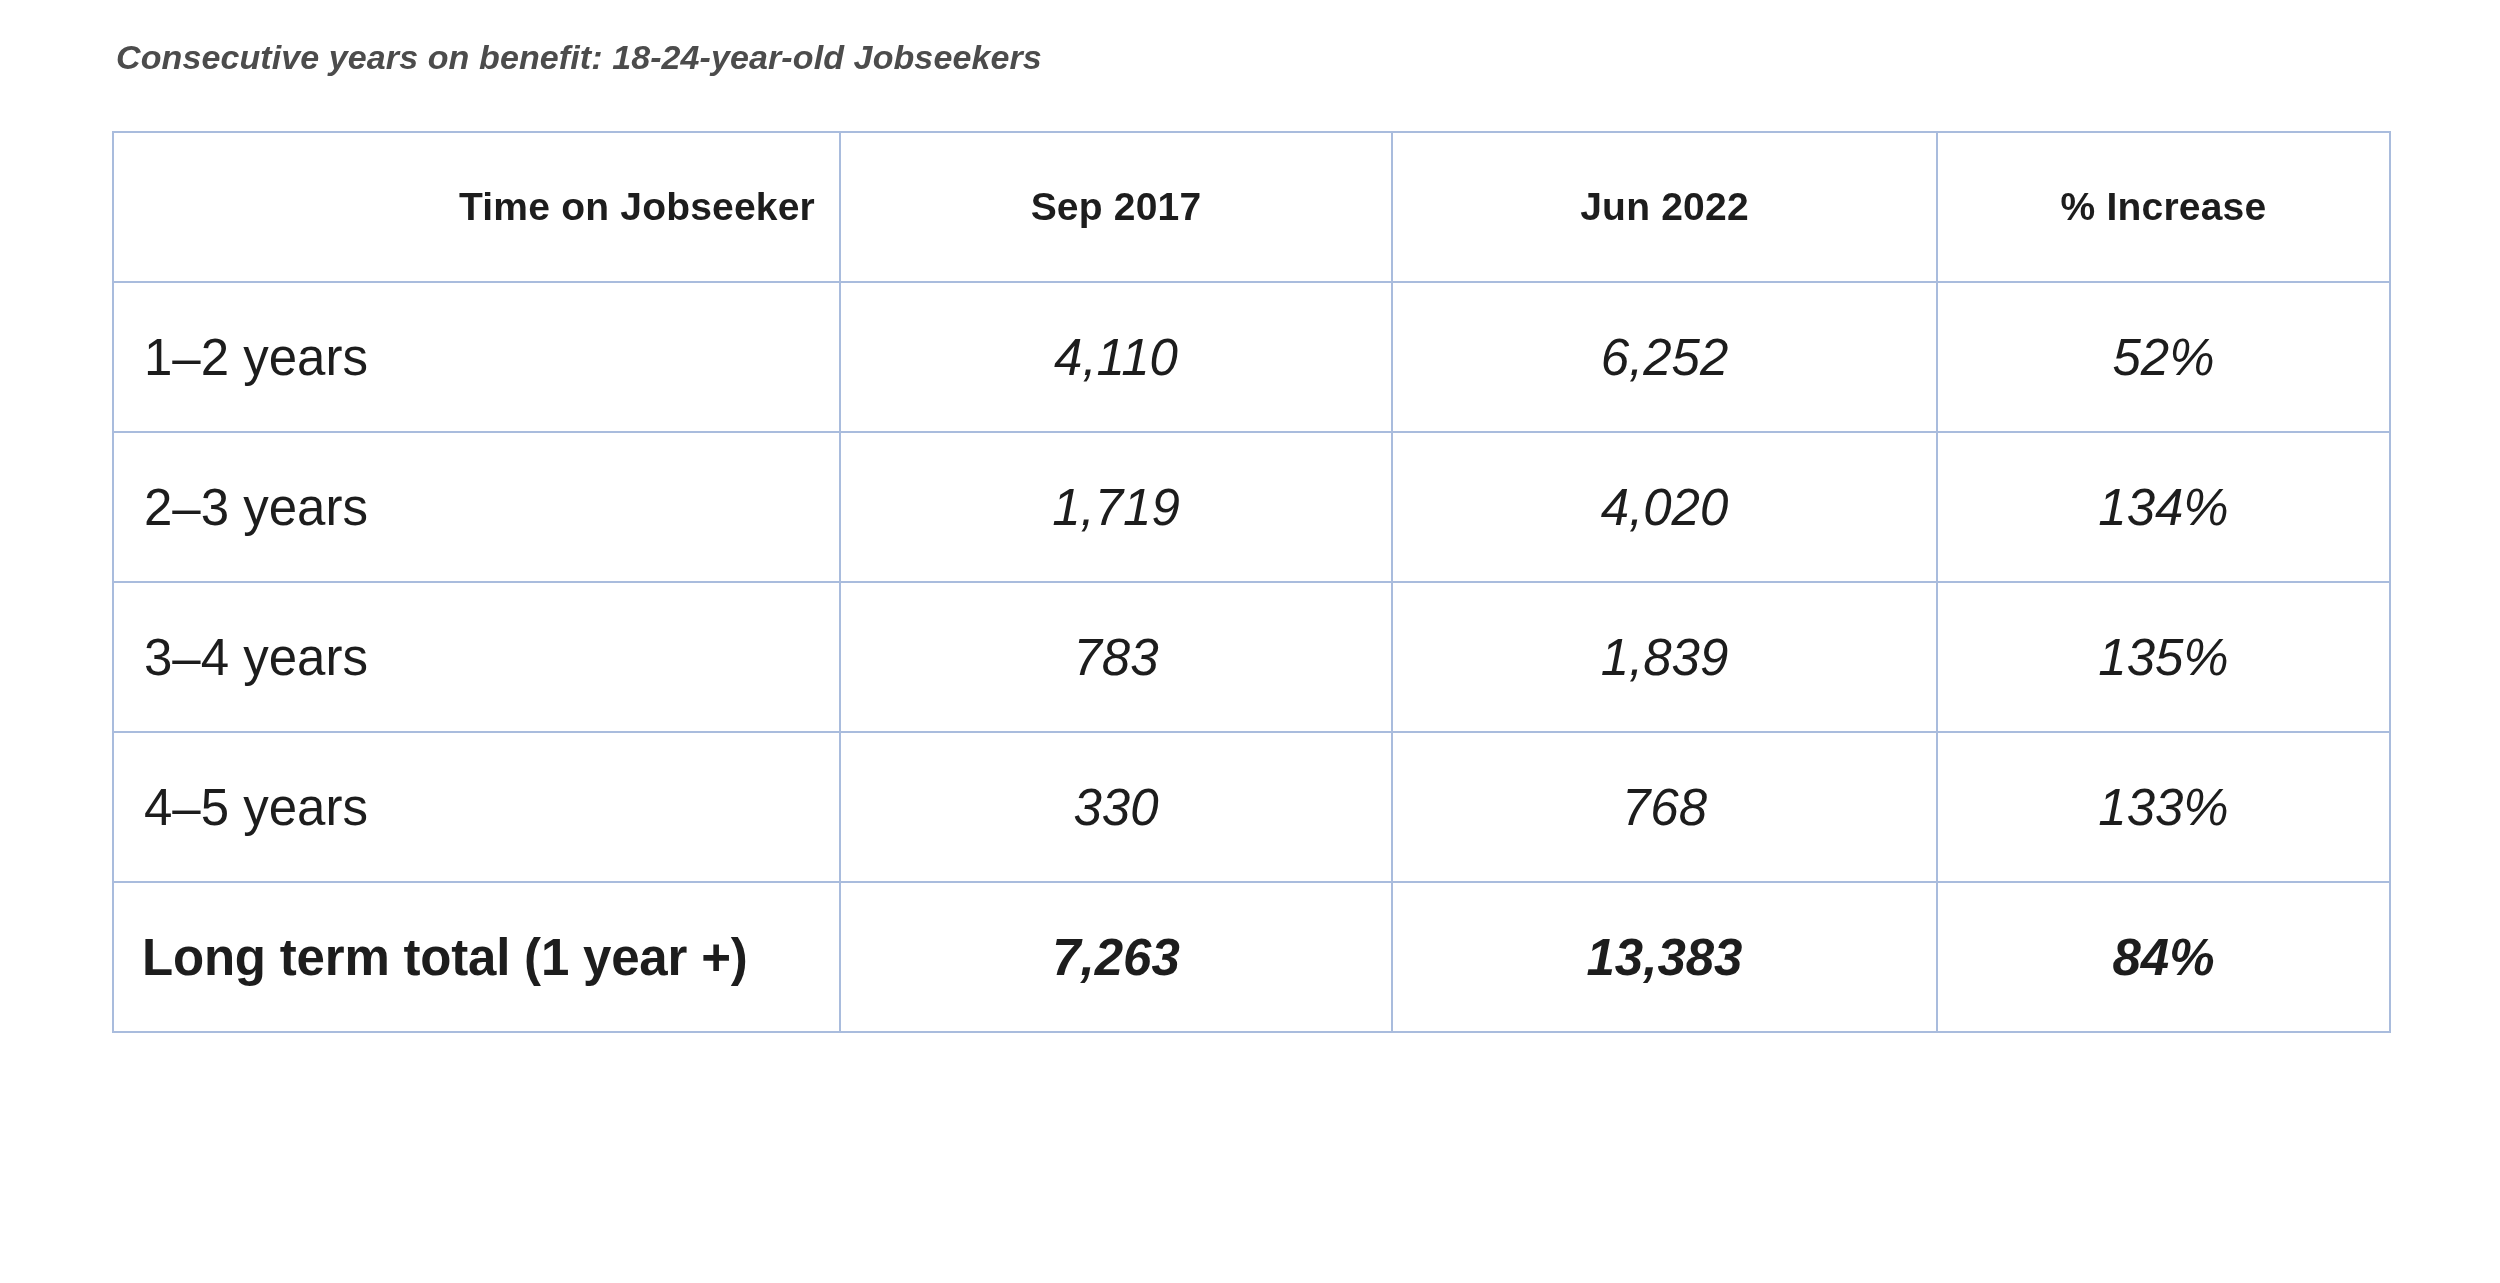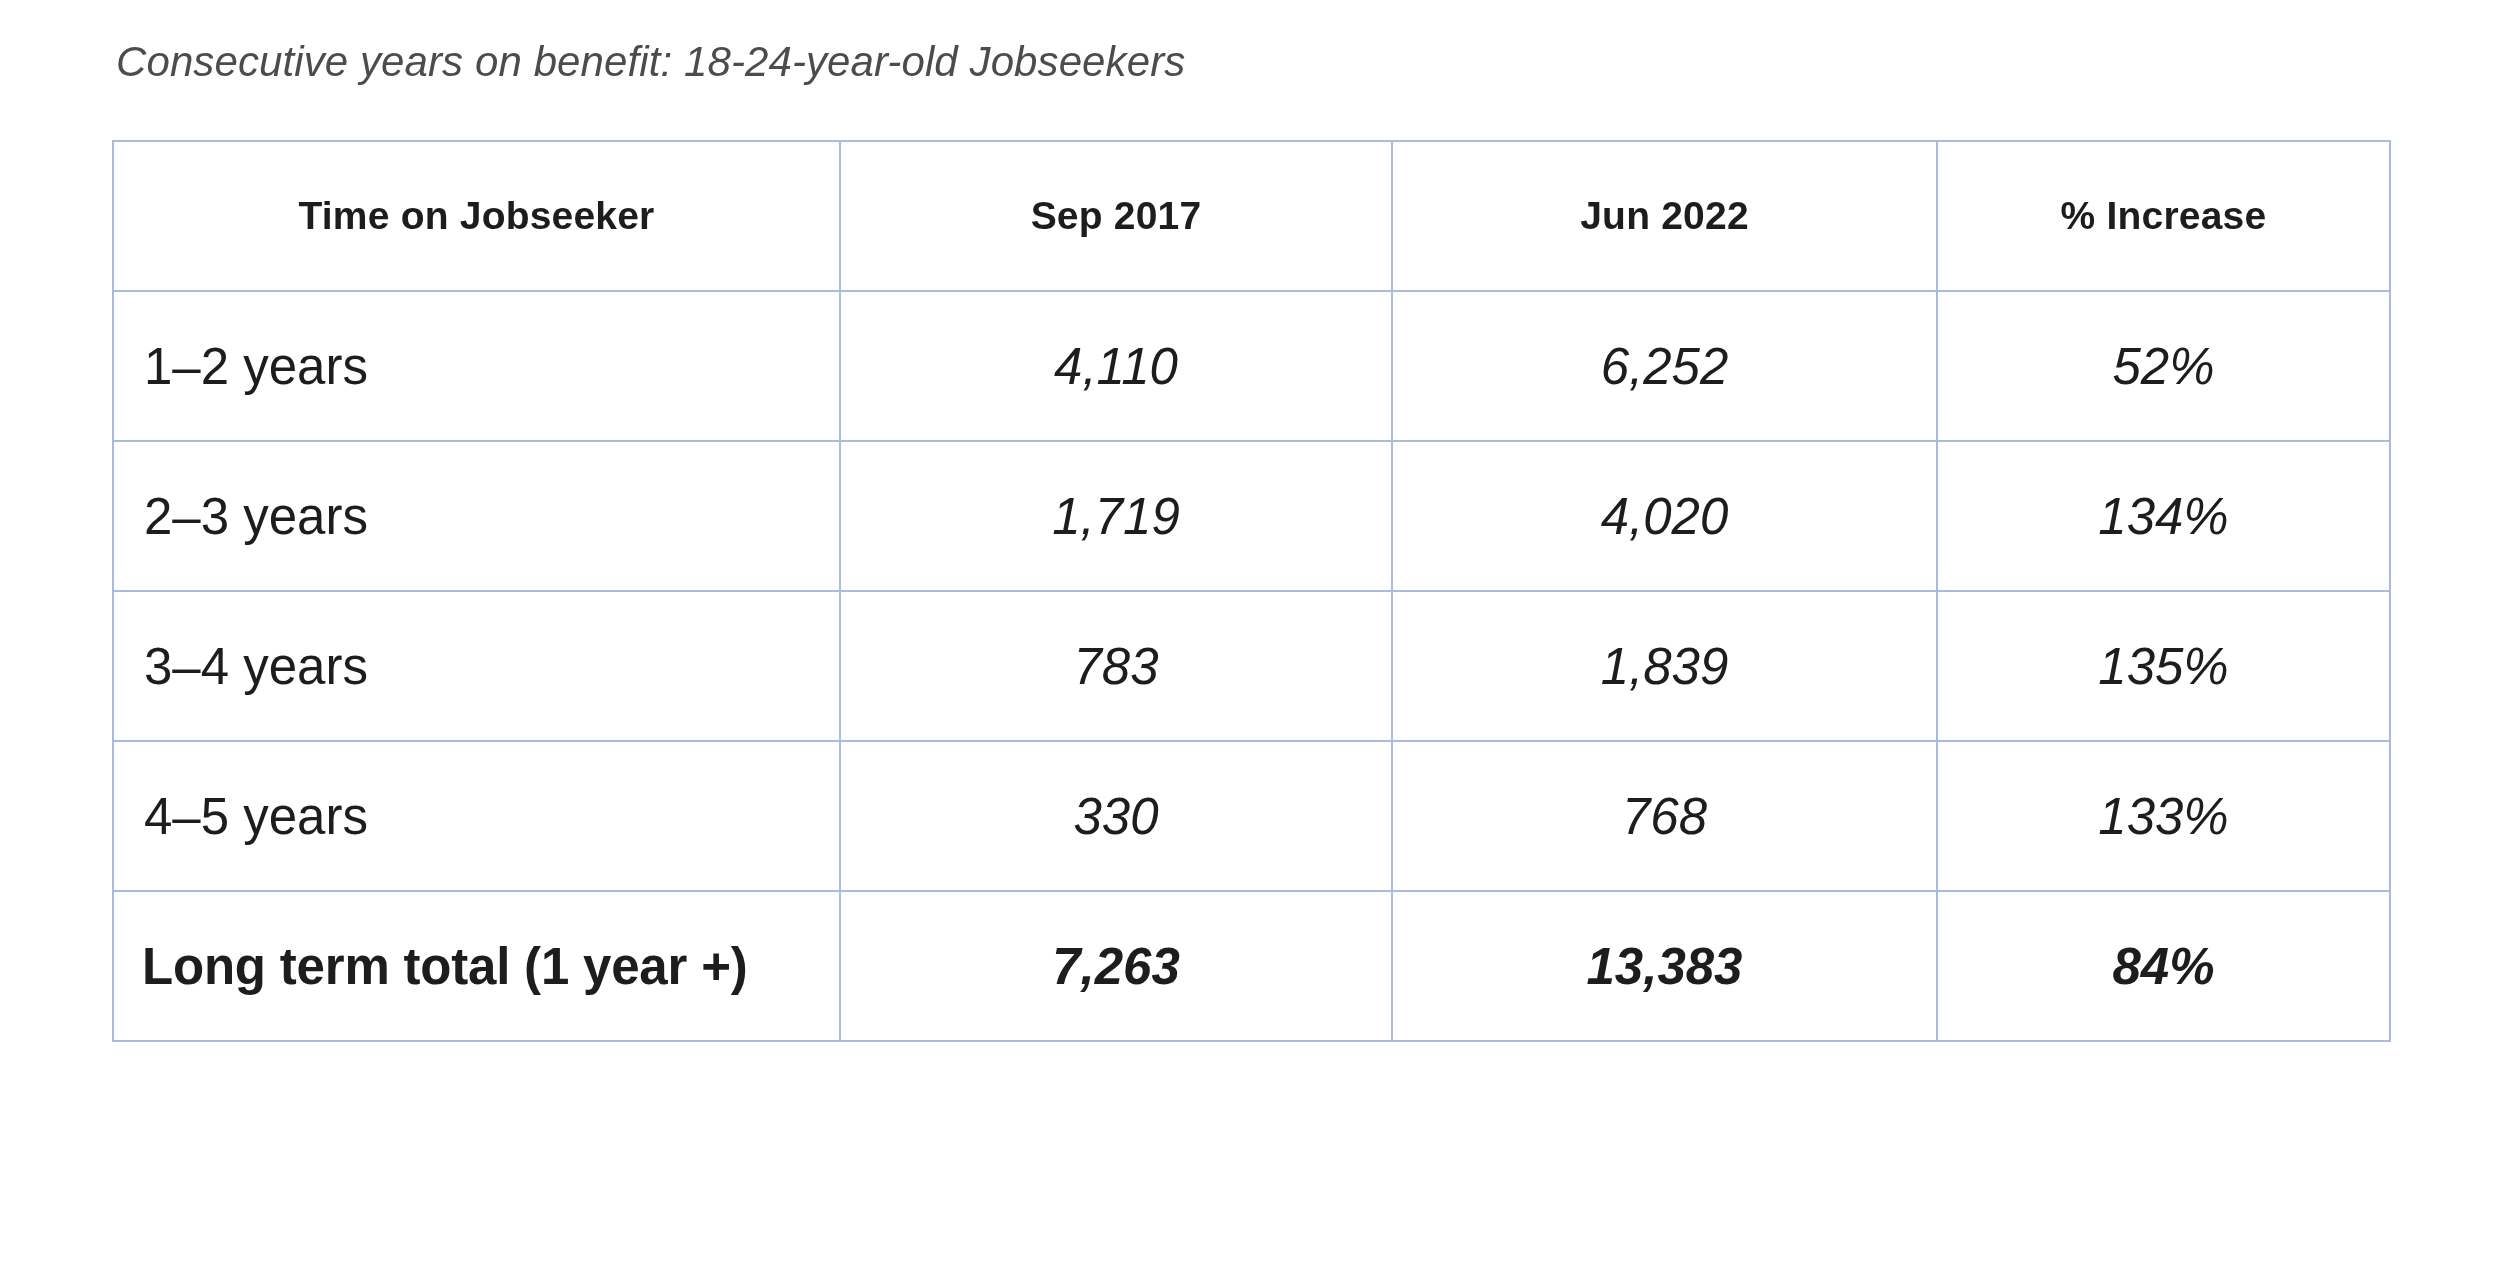--- a/index.html
+++ b/index.html
@@ -15,23 +15,23 @@
     overflow: hidden;
   }
   .page {
     position: relative;
     width: 2500px;
     height: 1283px;
     box-sizing: border-box;
     padding: 38px 0 0 112px;
   }
   .caption {
-    font-size: 42px;
+    font-size: 34px;
     font-style: italic;
-    font-weight: 400;
+    font-weight: 700;
     color: #4c4c4c;
     letter-spacing: 0.1px;
     margin: 0 7px 54px 4px;
   }
   .table-wrap {
     width: 2277px;
   }
   table.data-table {
     border-collapse: collapse;
     table-layout: fixed;
@@ -52,21 +52,21 @@
     font-weight: 400;
     color: #1d1d1d;
     vertical-align: middle;
   }
   table.data-table thead th {
     font-weight: 700;
     font-size: 39px;
     letter-spacing: 0.2px;
   }
   table.data-table thead th.col-head-left {
-    text-align: center;
+    text-align: right;
     padding-left: 24px;
   }
   table.data-table thead th.col-head-center {
     text-align: center;
   }
   table.data-table td.label-cell {
     text-align: left;
     padding-left: 30px;
   }
   table.data-table td.value-cell {

